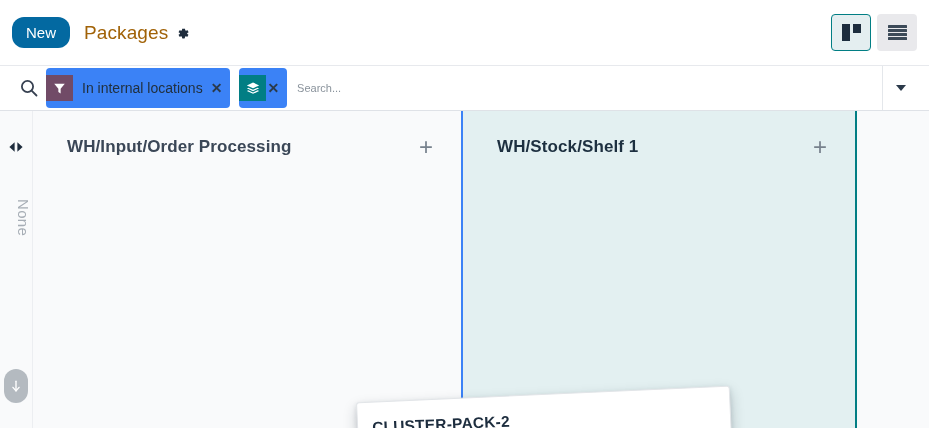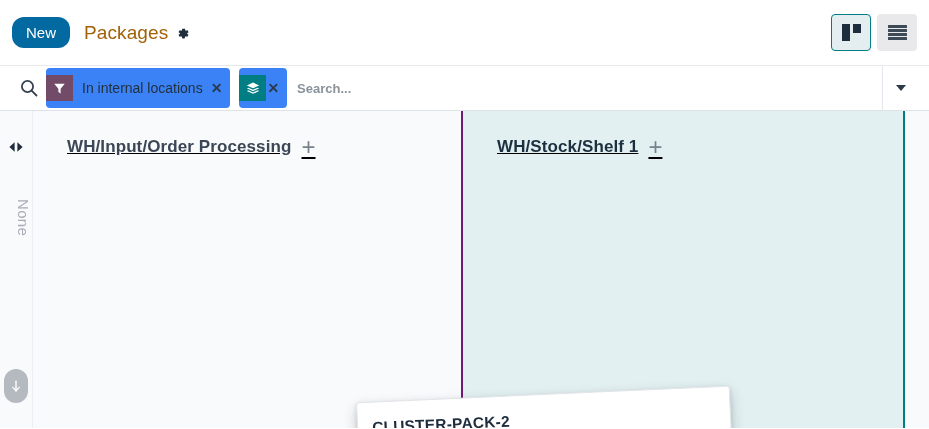--- a/index.html
+++ b/index.html
@@ -175,27 +175,26 @@
     font-weight: 700;
     color: #2b3a4a;
     line-height: 26px;
     cursor: pointer;
   }
   .search-input {
     flex: 1 1 auto;
     border: none;
     outline: none;
     background: transparent;
-    font-size: 13px;
+    font-size: 11px;
     color: #2b3a4a;
     font-family: "Liberation Sans", sans-serif;
     margin-left: 10px;
     padding: 0;
     min-width: 20px;
-    font-weight: bold;
   }
   .search-input::placeholder { color: #8a939c; }
   .search-toggle {
     width: 36px;
     height: 44px;
     display: flex;
     align-items: center;
     justify-content: center;
     border-left: 1px solid #e4e7eb;
     cursor: pointer;
@@ -274,33 +273,33 @@
     position: relative;
     box-sizing: border-box;
     padding: 0 14px;
   }
   .kcol-1 {
     width: 428px;
     flex: none;
     background: #f9fafb;
   }
   .kcol-2 {
-    width: 444px;
+    width: 396px;
     flex: none;
     background: #e3f0f1;
-    border-left: 2px solid #701a75;
+    border-left: 2px solid #3b82f6;
     border-right: 2px solid #017e84;
   }
   .kcol-head {
     height: 72px;
     display: flex;
     align-items: center;
+    justify-content: space-between;
     padding: 0 4px 0 20px;
     box-sizing: border-box;
-    text-decoration: underline;
   }
   .kcol-title {
     font-size: 17px;
     font-weight: 700;
     color: #3b4757;
     letter-spacing: .1px;
   }
   .kcol-2 .kcol-title { color: #1d3040; }
   .kcol-add {
     font-size: 24px;

